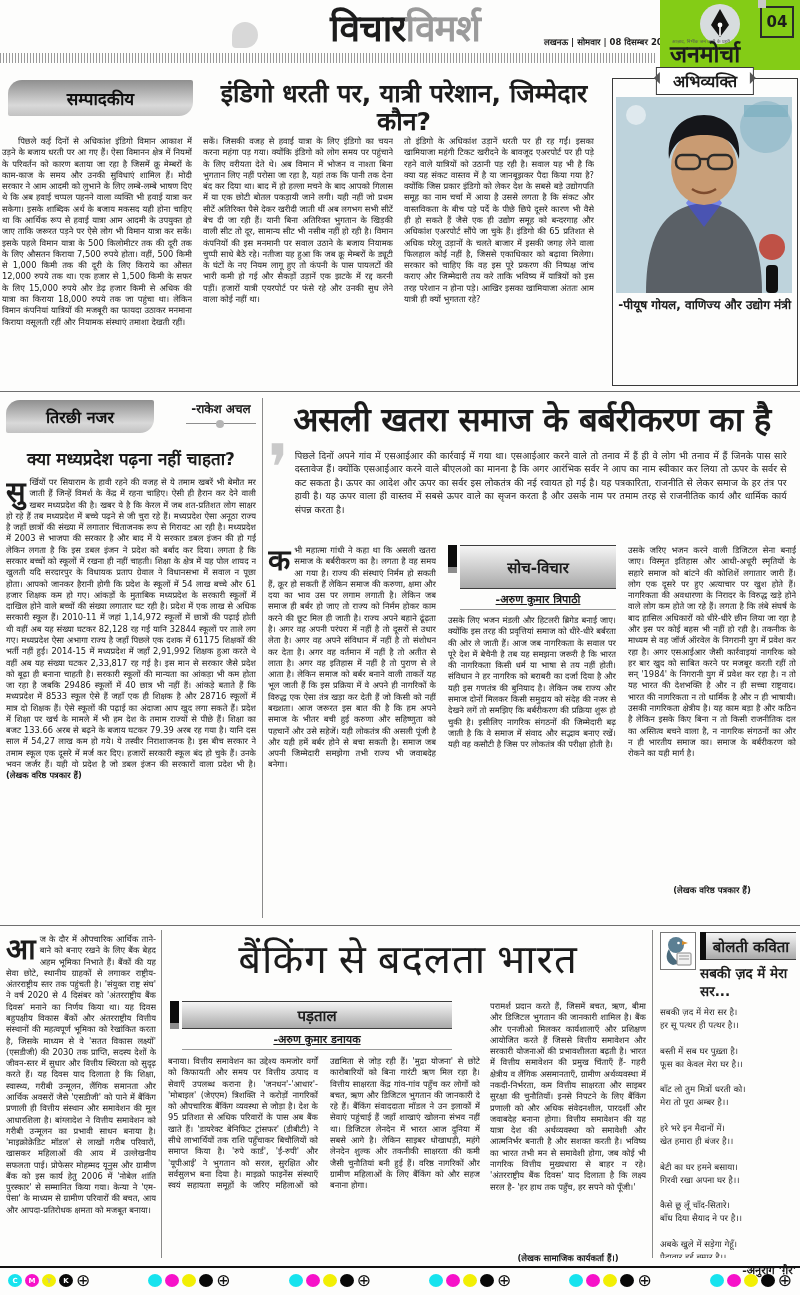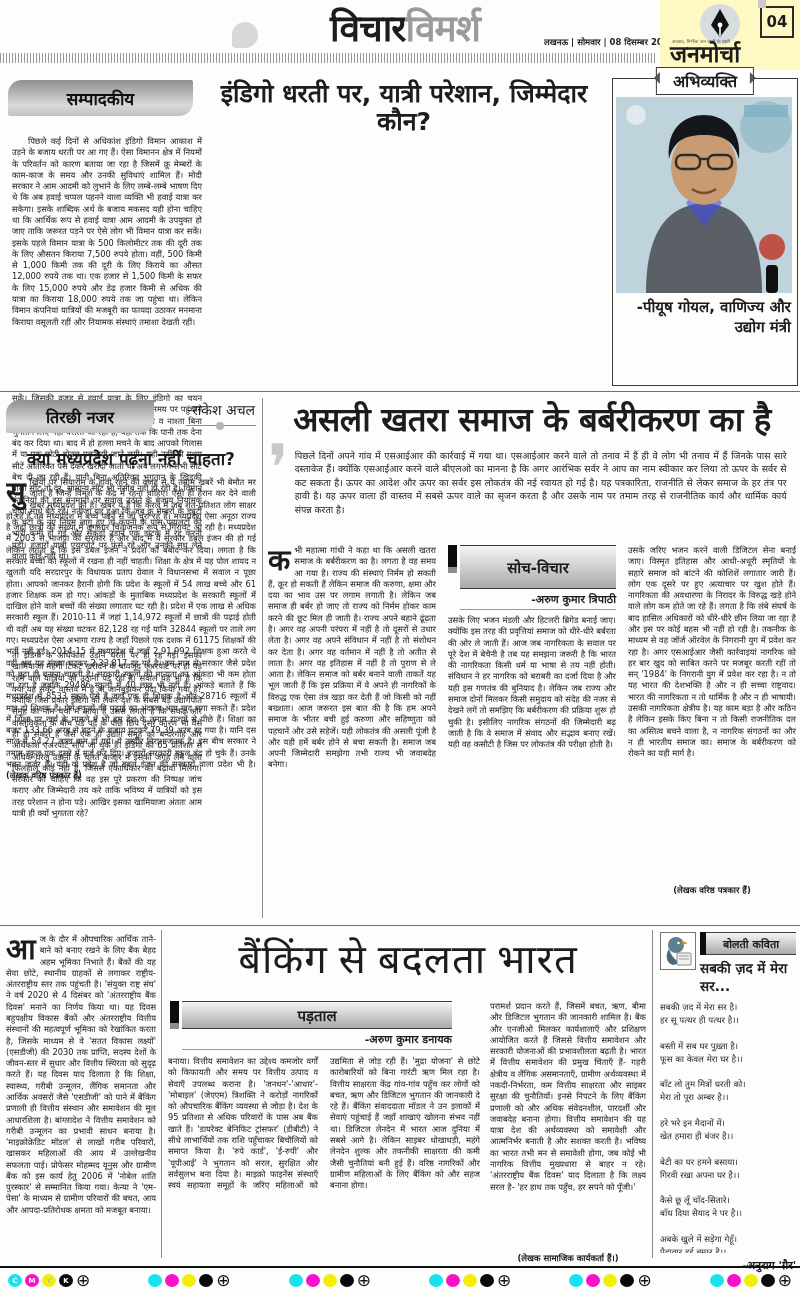--- a/index.html
+++ b/index.html
@@ -18,39 +18,39 @@
   .glabel{
     background:linear-gradient(180deg,#8f8f8f,#d9d9d9 70%,#c2c2c2);
     border-radius:14px 2px 14px 2px;color:#101010;font-weight:700;
     display:flex;align-items:center;justify-content:center;
   }
   .bar-title{
     background:linear-gradient(180deg,#f5f5f5,#a9a9a9);
     border-top:1.5px solid #3d3d3d;border-bottom:1px solid #3d3d3d;
     font-weight:700;text-align:center;
   }
-  .boxbyline{font-weight:700;text-align:right;border-bottom:1px solid #9a9a9a;padding:2px 0 3px;}
+  .boxbyline{font-weight:700;text-align:center;border-bottom:1px solid #9a9a9a;padding:2px 0 3px;text-decoration:underline;}
   .blacksq{position:absolute;left:-12px;top:0;width:9px;height:22px;background:#0c0c0c;}
   .blacksq:after{content:"";position:absolute;left:0;top:22px;width:9px;height:6px;background:#8d8d8d;}
   
   .hatch{background-image:repeating-linear-gradient(90deg,#9a9a9a 0 1px,transparent 1px 3px);}
   .mast-title{font-size:37px;font-weight:800;letter-spacing:-1px;line-height:1;}
   .mast-gray{color:#9b9b9b;}
   .brand{font-size:23px;font-weight:800;line-height:1;}
   .pgbox{border:2px solid #2b2b2b;width:30px;height:28px;display:flex;align-items:center;justify-content:center;font-weight:700;font-size:15px;}
   
   .abx{border:1.6px solid #3a3a3a;}
   .abx-tab{
     position:absolute;top:-12px;left:50%;transform:translateX(-50%);
     background:#fff;border:1.6px solid #3a3a3a;padding:2px 16px;
     font-size:16px;font-weight:700;white-space:nowrap;
   }
   .abx-tab:before{content:"";position:absolute;left:-9px;top:4px;border:6px solid transparent;border-right-color:#555;}
   .abx-tab:after{content:"";position:absolute;right:-9px;top:4px;border:6px solid transparent;border-left-color:#555;}
-  .quoteattr{font-weight:700;font-size:15px;text-align:right;}
+  .quoteattr{font-weight:700;font-size:12px;text-align:right;}
   
   .h-edit{font-size:25px;font-weight:700;line-height:1.1;text-align:center;}
   .h-asli{font-size:33px;font-weight:800;text-align:center;letter-spacing:-.5px;}
   .h-tirchhi{font-size:17px;font-weight:700;text-align:center;}
   .h-bank{font-family:"Liberation Serif","DejaVu Serif",serif;font-weight:400;font-size:40px;text-align:center;letter-spacing:1px;}
   .bigquote{font-size:64px;color:#c9c9c9;line-height:.6;font-family:"DejaVu Serif",serif;}
   
   .poem{font-size:8.6px;line-height:1.5;white-space:pre-line;}
   .poem-title{font-size:13.5px;font-weight:700;}
   .poem-author{font-weight:700;font-size:11px;text-align:right;margin-top:4px;}
@@ -65,38 +65,38 @@
 </head>
 <body>
 
 <div class="abs" style="left:0;top:0;width:800px;height:70px;">
   <div class="abs hatch" style="left:0;top:53px;width:655px;height:10px;"></div>
   <div class="abs" style="left:232px;top:22px;width:26px;height:26px;border-radius:50% 50% 50% 4px;background:#d8d8d8;"></div>
   <div class="abs mast-title" style="left:330px;top:10px;text-align:right;">
     <span>विचार</span><span class="mast-gray">विमर्श</span>
   </div>
   <div class="abs" style="left:544px;top:36px;font-size:8.5px;font-weight:700;">लखनऊ | सोमवार | 08 दिसम्बर 2025</div>
-  <div class="abs" style="left:660px;top:0;width:140px;height:70px;background:#fef9c3;">
+  <div class="abs" style="left:660px;top:0;width:140px;height:70px;background:#84cc16;">
     <svg class="abs" style="left:38px;top:3px;" width="44" height="42" viewBox="0 0 44 42">
       <circle cx="22" cy="21" r="20" fill="#d7dcde"></circle>
       <path d="M22 6 L31 22 L22 34 L13 22 Z" fill="#121212"></path>
       <circle cx="22" cy="22" r="2.4" fill="#ffffff"></circle>
       <rect x="21.2" y="24" width="1.6" height="9" fill="#ffffff"></rect>
     </svg>
     <div class="abs pgbox" style="left:100px;top:6px;">04</div>
     <div class="abs" style="left:98px;top:0;width:8px;height:8px;background:#c9c9c9;"></div>
     <div class="abs" style="left:12px;top:38px;font-size:4.6px;color:#555;white-space:nowrap;">आज़ाद, निर्भीक जन वाणी के प्रहरी</div>
     <div class="abs brand" style="left:10px;top:43px;">जनमोर्चा</div>
   </div>
 </div>
 
 <div class="abs" style="left:0;top:72px;width:800px;height:316px;">
   <div class="abs h-edit" style="left:205px;top:8px;width:398px;">इंडिगो धरती पर, यात्री परेशान, जिम्मेदार कौन?</div>
   <div class="abs glabel" style="left:8px;top:8px;width:185px;height:36px;font-size:17px;">सम्पादकीय</div>
-  <div class="abs" style="left:12px;top:64px;width:592px;display:flex;gap:11px;flex-direction:column;">
+  <div class="abs" style="left:2px;top:64px;width:592px;display:flex;gap:11px;">
     <div class="col" style="width:190px;height:246px;text-indent:16px;">पिछले कई दिनों से अधिकांश इंडिगो विमान आकाश में उड़ने के बजाय धरती पर आ गए हैं। ऐसा विमानन क्षेत्र में नियमों के परिवर्तन को कारण बताया जा रहा है जिसमें क्रू मेम्बरों के काम-काज के समय और उनकी सुविधाएं शामिल हैं। मोदी सरकार ने आम आदमी को लुभाने के लिए लम्बे-लम्बे भाषण दिए थे कि अब हवाई चप्पल पहनने वाला व्यक्ति भी हवाई यात्रा कर सकेगा। इसके शाब्दिक अर्थ के बजाय मकसद यही होना चाहिए था कि आर्थिक रूप से हवाई यात्रा आम आदमी के उपयुक्त हो जाए ताकि जरूरत पड़ने पर ऐसे लोग भी विमान यात्रा कर सकें। इसके पहले विमान यात्रा के 500 किलोमीटर तक की दूरी तक के लिए औसतन किराया 7,500 रुपये होता। वहीं, 500 किमी से 1,000 किमी तक की दूरी के लिए किराये का औसत 12,000 रुपये तक था। एक हजार से 1,500 किमी के सफर के लिए 15,000 रुपये और डेढ़ हजार किमी से अधिक की यात्रा का किराया 18,000 रुपये तक जा पहुंचा था। लेकिन विमान कंपनियां यात्रियों की मजबूरी का फायदा उठाकर मनमाना किराया वसूलती रहीं और नियामक संस्थाएं तमाशा देखती रहीं।</div>
     <div class="col" style="width:190px;height:246px;">सकें। जिसकी वजह से हवाई यात्रा के लिए इंडिगो का चयन करना महंगा पड़ गया। क्योंकि इंडिगो को लोग समय पर पहुंचाने के लिए वरीयता देते थे। अब विमान में भोजन व नाश्ता बिना भुगतान लिए नहीं परोसा जा रहा है, यहां तक कि पानी तक देना बंद कर दिया था। बाद में हो हल्ला मचने के बाद आपको गिलास में या एक छोटी बोतल पकड़ायी जाने लगी। यही नहीं जो प्रथम सीटें अतिरिक्त पैसे देकर खरीदी जाती थीं अब लगभग सभी सीटें बेच दी जा रही हैं। यानी बिना अतिरिक्त भुगतान के खिड़की वाली सीट तो दूर, सामान्य सीट भी नसीब नहीं हो रही है। विमान कंपनियों की इस मनमानी पर सवाल उठाने के बजाय नियामक चुप्पी साधे बैठे रहे। नतीजा यह हुआ कि जब क्रू मेम्बरों के ड्यूटी के घंटों के नए नियम लागू हुए तो कंपनी के पास पायलटों की भारी कमी हो गई और सैकड़ों उड़ानें एक झटके में रद्द करनी पड़ीं। हजारों यात्री एयरपोर्ट पर फंसे रहे और उनकी सुध लेने वाला कोई नहीं था।</div>
     <div class="col" style="width:190px;height:246px;">तो इंडिगो के अधिकांश उड़ानें धरती पर ही रह गईं। इसका खामियाजा महंगी टिकट खरीदने के बावजूद एअरपोर्ट पर ही पड़े रहने वाले यात्रियों को उठानी पड़ रही है। सवाल यह भी है कि क्या यह संकट वास्तव में है या जानबूझकर पैदा किया गया है? क्योंकि जिस प्रकार इंडिगो को लेकर देश के सबसे बड़े उद्योगपति समूह का नाम चर्चा में आया है उससे लगता है कि संकट और वास्तविकता के बीच पड़े पर्दे के पीछे छिपे दूसरे कारण भी वैसे ही हो सकते हैं जैसे एक ही उद्योग समूह को बन्दरगाह और अधिकांश एअरपोर्ट सौंपे जा चुके हैं। इंडिगो की 65 प्रतिशत से अधिक घरेलू उड़ानों के चलते बाजार में इसकी जगह लेने वाला फिलहाल कोई नहीं है, जिससे एकाधिकार को बढ़ावा मिलेगा। सरकार को चाहिए कि वह इस पूरे प्रकरण की निष्पक्ष जांच कराए और जिम्मेदारी तय करे ताकि भविष्य में यात्रियों को इस तरह परेशान न होना पड़े। आखिर इसका खामियाजा अंततः आम यात्री ही क्यों भुगतता रहे?</div>
   </div>
 
   <div class="abs abx" style="left:612px;top:6px;width:184px;height:306px;">
     <div class="abx-tab">अभिव्यक्ति</div>
     <svg width="176" height="196" style="margin:18px 3px 0 3px;display:block;" viewBox="0 0 176 196">
       <rect width="176" height="196" fill="#bed3dc"></rect>
       <circle cx="150" cy="30" r="26" fill="#8fb8c8" opacity=".7"></circle>
@@ -118,21 +118,21 @@
 </div>
 
 <div class="hline" style="top:391px;"></div>
 <div class="abs" style="left:0;top:394px;width:800px;height:530px;">
   <div class="vrule" style="left:262px;top:4px;height:520px;"></div>
 
   <div class="abs" style="left:6px;top:6px;width:250px;">
     <div style="display:flex;align-items:flex-start;justify-content:space-between;">
       <div class="glabel" style="width:148px;height:33px;font-size:16px;">तिरछी नजर</div>
       <div style="text-align:center;">
-        <div style="font-size:14px;font-weight:400;">-राकेश अचल</div>
+        <div style="font-size:12px;font-weight:700;">-राकेश अचल</div>
         <div style="height:6px;border-bottom:1px solid #8e8e8e;position:relative;width:70px;margin:0 auto;">
             <span class="pin" style="position:absolute;left:30px;top:3px;"></span>
           </div>
       </div>
     </div>
     <div class="h-tirchhi" style="margin-top:14px;">क्या मध्यप्रदेश पढ़ना नहीं चाहता?</div>
     <div class="col" style="margin-top:7px;height:408px;">
       <span class="dropcap">सु</span><span>र्खियों पर सियाराम के हावी रहने की वजह से ये तमाम खबरें भी बेमौत मर जाती हैं जिन्हें विमर्श के केंद्र में रहना चाहिए। ऐसी ही हैरान कर देने वाली खबर मध्यप्रदेश की है। खबर ये है कि केरल में जब शत-प्रतिशत लोग साक्षर हो रहे हैं तब मध्यप्रदेश में बच्चे पढ़ने से जी चुरा रहे हैं। मध्यप्रदेश ऐसा अनूठा राज्य है जहाँ छात्रों की संख्या में लगातार चिंताजनक रूप से गिरावट आ रही है। मध्यप्रदेश में 2003 से भाजपा की सरकार है और बाद में ये सरकार डबल इंजन की हो गई लेकिन लगता है कि इस डबल इंजन ने प्रदेश को बर्बाद कर दिया। लगता है कि सरकार बच्चों को स्कूलों में रखना ही नहीं चाहती। शिक्षा के क्षेत्र में यह पोल शायद न खुलती यदि सरदारपुर के विधायक प्रताप ग्रेवाल ने विधानसभा में सवाल न पूछा होता। आपको जानकर हैरानी होगी कि प्रदेश के स्कूलों में 54 लाख बच्चे और 61 हजार शिक्षक कम हो गए। आंकड़ों के मुताबिक मध्यप्रदेश के सरकारी स्कूलों में दाखिल होने वाले बच्चों की संख्या लगातार घट रही है। प्रदेश में एक लाख से अधिक सरकारी स्कूल हैं। 2010-11 में जहां 1,14,972 स्कूलों में छात्रों की पढ़ाई होती थी वहीं अब यह संख्या घटकर 82,128 रह गई यानि 32844 स्कूलों पर ताले लग गए। मध्यप्रदेश ऐसा अभागा राज्य है जहाँ पिछले एक दशक में 61175 शिक्षकों की भर्ती नहीं हुई। 2014-15 में मध्यप्रदेश में जहाँ 2,91,992 शिक्षक हुआ करते थे वहीं अब यह संख्या घटकर 2,33,817 रह गई है। इस मान से सरकार जैसे प्रदेश को बूढ़ा ही बनाना चाहती है। सरकारी स्कूलों की मान्यता का आंकड़ा भी कम होता जा रहा है जबकि 29486 स्कूलों में 40 छात्र भी नहीं हैं। आंकड़े बताते हैं कि मध्यप्रदेश में 8533 स्कूल ऐसे हैं जहाँ एक ही शिक्षक है और 28716 स्कूलों में मात्र दो शिक्षक हैं। ऐसे स्कूलों की पढ़ाई का अंदाजा आप खुद लगा सकते हैं। प्रदेश में शिक्षा पर खर्च के मामले में भी हम देश के तमाम राज्यों से पीछे हैं। शिक्षा का बजट 133.66 अरब से बढ़ने के बजाय घटकर 79.39 अरब रह गया है। यानि दस साल में 54,27 लाख कम हो गये। ये तस्वीर निराशाजनक है। इस बीच सरकार ने तमाम स्कूल एक दूसरे में मर्ज कर दिए। हजारों सरकारी स्कूल बंद हो चुके हैं। उनके भवन जर्जर हैं। यही वो प्रदेश है जो डबल इंजन की सरकारों वाला प्रदेश भी है।</span>
       <span style="font-weight:700;">(लेखक वरिष्ठ पत्रकार हैं)</span>
     </div>
@@ -199,21 +199,21 @@
         <circle cx="17.5" cy="10" r="1.3" fill="#ffffff"></circle>
         <path d="M8 16 C4 22 5 30 12 32 L20 30 C14 28 10 22 8 16 Z" fill="#4a6a7c"></path>
         <path d="M21 8 L27 10 L21 12 Z" fill="#d88d2a"></path>
         <rect x="16" y="20" width="14" height="12" rx="1" fill="#f2f2f2" stroke="#888" stroke-width="1"></rect>
         <line x1="18" y1="23" x2="28" y2="23" stroke="#999" stroke-width="1"></line>
         <line x1="18" y1="26" x2="28" y2="26" stroke="#999" stroke-width="1"></line>
       </svg>
       <div style="flex:1;">
         <div style="display:flex;align-items:stretch;">
           <div style="width:6px;background:#0c0c0c;"></div>
-          <div class="bar-title" style="flex:1;font-size:11px;padding:3px 0;">बोलती कविता</div>
+          <div class="bar-title" style="flex:1;font-size:15px;padding:3px 0;">बोलती कविता</div>
         </div>
         <div class="poem-title" style="margin-top:4px;">सबकी ज़द में मेरा सर...</div>
       </div>
     </div>
     <div class="poem" style="margin-top:6px;height:252px;overflow:hidden;">सबकी ज़द में मेरा सर है।
 हर सू पत्थर ही पत्थर है।।
 
 बस्ती में सब घर पुख़्ता है।
 फूस का केवल मेरा घर है।।
 

